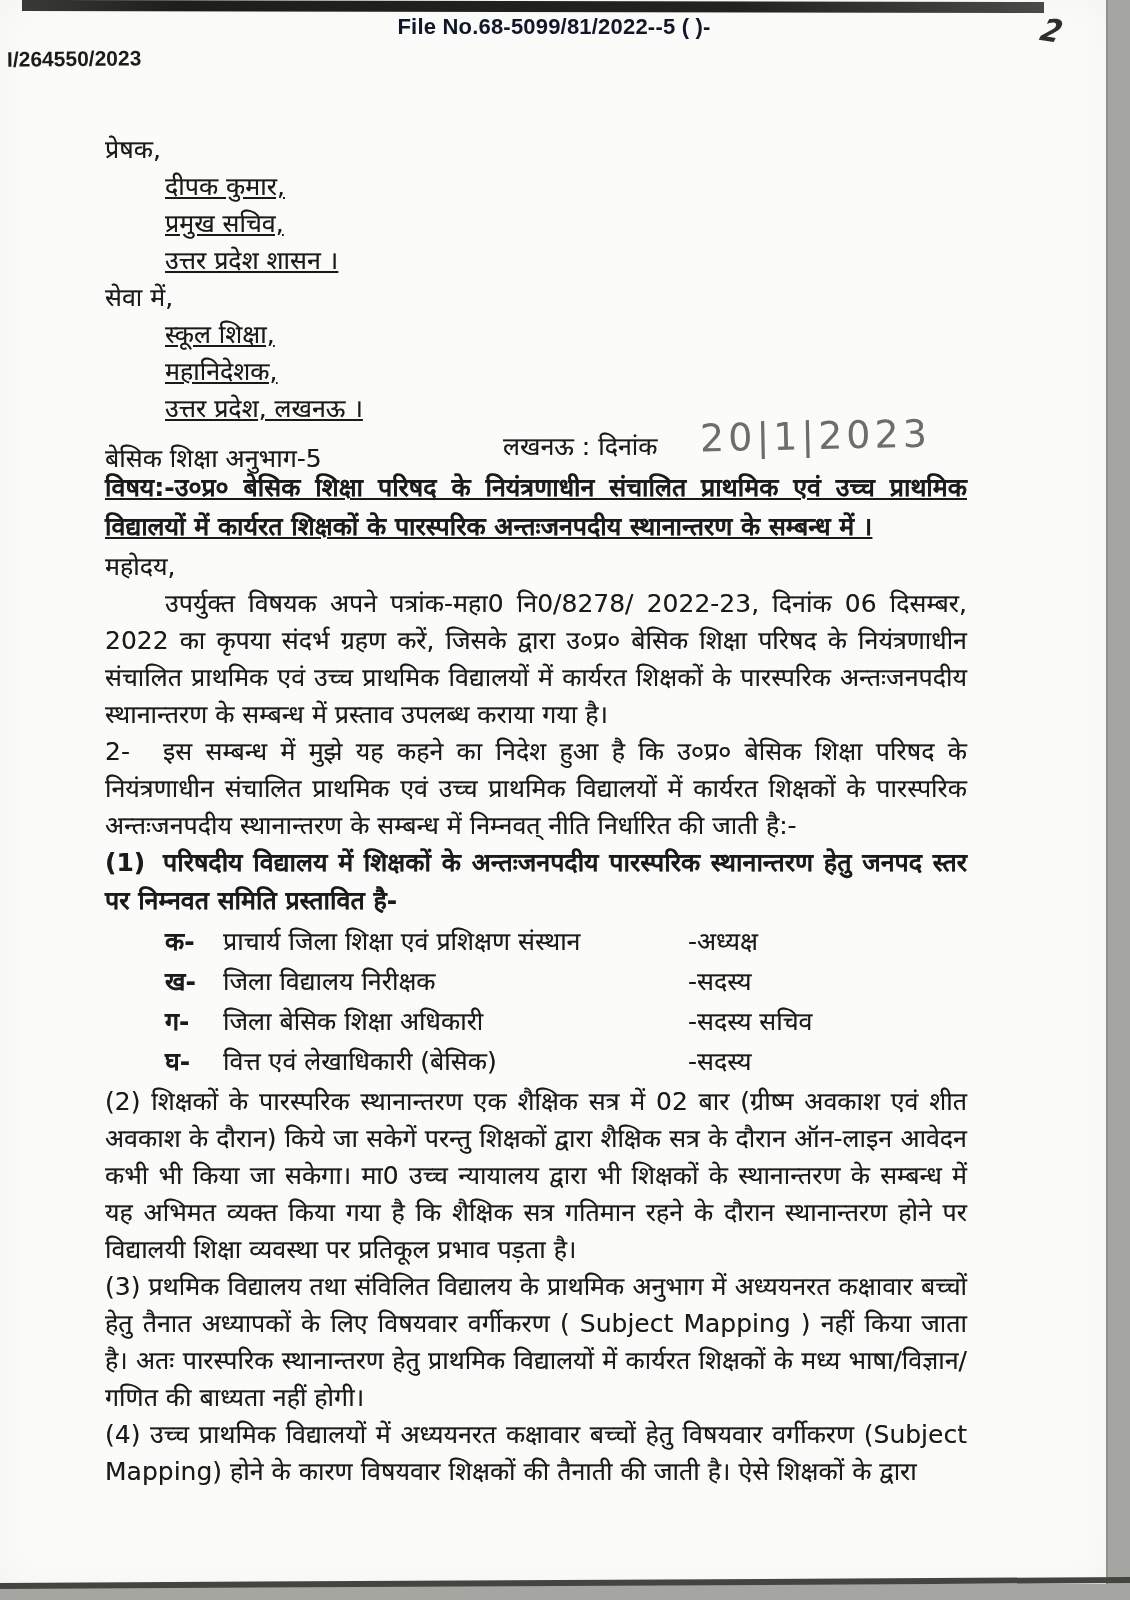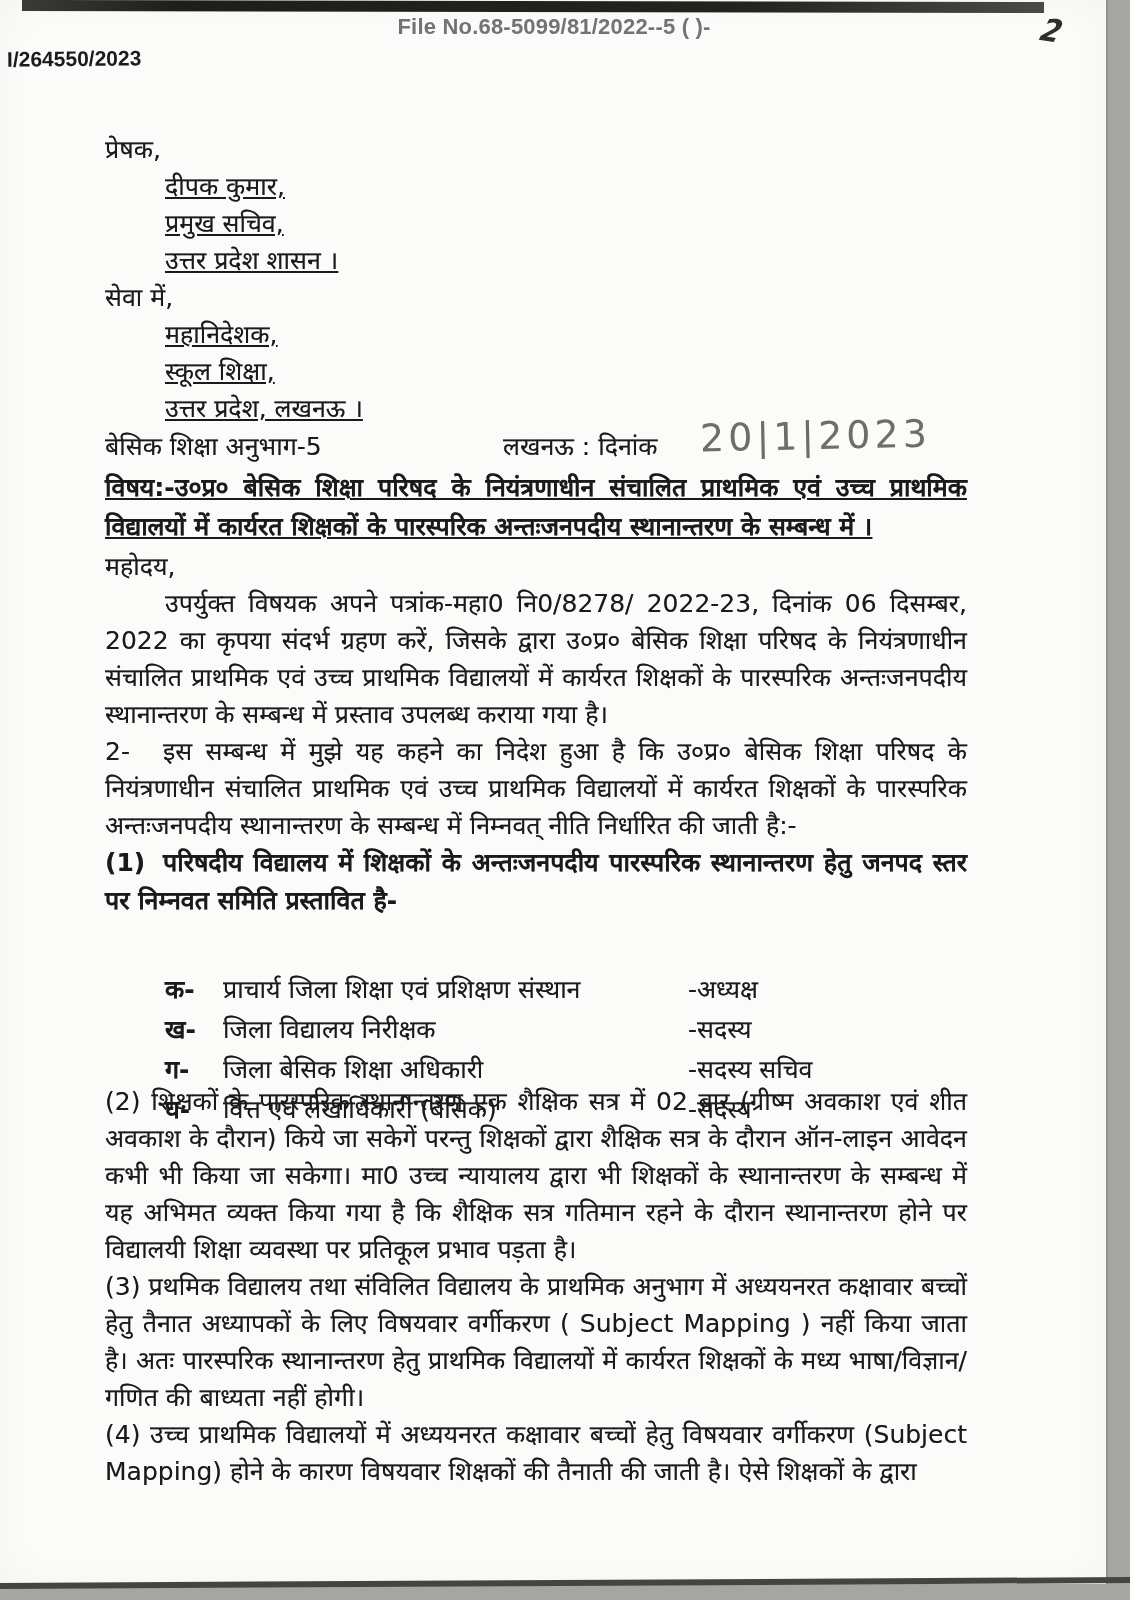--- a/index.html
+++ b/index.html
@@ -26,21 +26,21 @@
   .bottom-shadow{
     position:absolute;left:-6px;top:1580px;
     width:1140px;height:6px;
     background:#45453f;
     transform:rotate(-0.3deg);
   }
   .file-no{
     position:absolute;top:14px;left:0;width:1108px;
     text-align:center;
     font-family:"Liberation Sans",sans-serif;
-    font-weight:bold;font-size:22px;color:#737373;
+    font-weight:bold;font-size:22px;color:#0f172a;
     letter-spacing:0.2px;
   }
   .doc-id{
     position:absolute;top:47px;left:7px;
     font-family:"Liberation Sans",sans-serif;
     font-weight:bold;font-size:21px;color:#1b1b1b;
     transform:rotate(-0.6deg);
   }
   .page-num{
     position:absolute;top:13px;left:1041px;
@@ -49,61 +49,61 @@
     font-weight:bold;
   }
   .content{
     position:absolute;left:105px;top:131px;width:862px;
     font-size:25px;line-height:37px;color:#1a1a1a;
     text-shadow:0 0 0.4px rgba(20,20,20,0.45);
   }
   .addr-label{margin:0;}
   .addr-line{margin:0 0 0 60px;text-decoration:underline;}
   .section-row{position:relative;height:40px;margin-top:1px;}
-  .section-left{position:absolute;left:0;top:0;}
+  .section-left{position:absolute;left:0;top:12px;}
   .place-date{position:absolute;left:398px;top:0;}
   .hand-date{
     position:absolute;left:595px;top:-10px;
     font-size:38px;color:#6b6e6b;
     letter-spacing:4px;
     transform:rotate(-1.2deg);
     text-shadow:none;
     font-weight:500;
   }
   p.block{margin:0;text-align:justify;}
   .subject{font-weight:bold;line-height:39px;text-decoration:underline;}
   .salutation{margin:2px 0 0 0;}
   .indent-first{text-indent:60px;}
   .num-gap{display:inline-block;min-width:58px;}
   .pt1{font-weight:bold;line-height:38px;}
   .committee{margin-top:3px;}
   .crow{display:flex;align-items:baseline;height:40px;}
   .cletter{width:58px;margin-left:60px;font-weight:bold;flex:none;}
-  .cdesig{width:465px;flex:none;margin-top:48px;}
+  .cdesig{width:465px;flex:none;}
   .crole{flex:1;}
 </style>
 </head>
 <body>
 
 <div class="paper">
 
   <div class="file-no">File No.68-5099/81/2022--5 ( )-</div>
   <div class="doc-id">I/264550/2023</div>
   <div class="page-num">2</div>
 
   <div class="content">
 
     <p class="addr-label">प्रेषक,</p>
     <p class="addr-line">दीपक कुमार,</p>
     <p class="addr-line">प्रमुख सचिव,</p>
     <p class="addr-line">उत्तर प्रदेश शासन ।</p>
 
     <p class="addr-label">सेवा में,</p>
+    <p class="addr-line">स्कूल शिक्षा,</p>
     <p class="addr-line">महानिदेशक,</p>
-    <p class="addr-line">स्कूल शिक्षा,</p>
     <p class="addr-line">उत्तर प्रदेश, लखनऊ ।</p>
 
     <div class="section-row">
       <span class="section-left">बेसिक शिक्षा अनुभाग-5</span>
       <span class="place-date">लखनऊ : दिनांक</span>
       <span class="hand-date">20|1|2023</span>
     </div>
 
     <p class="block subject">विषय:-उ०प्र० बेसिक शिक्षा परिषद के नियंत्रणाधीन संचालित प्राथमिक एवं उच्च प्राथमिक विद्यालयों में कार्यरत शिक्षकों के पारस्परिक अन्तःजनपदीय स्थानान्तरण के सम्बन्ध में ।</p>
 

